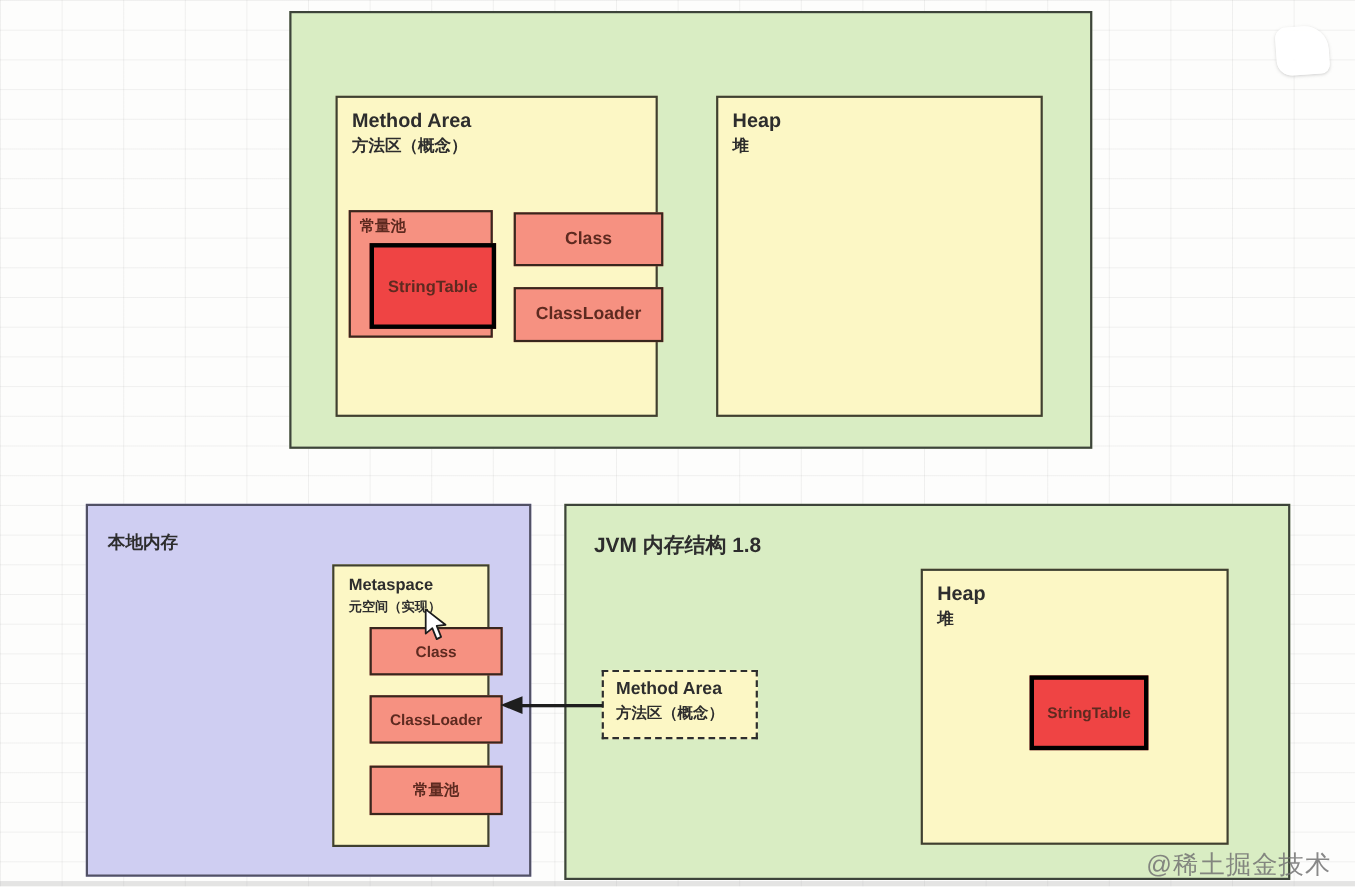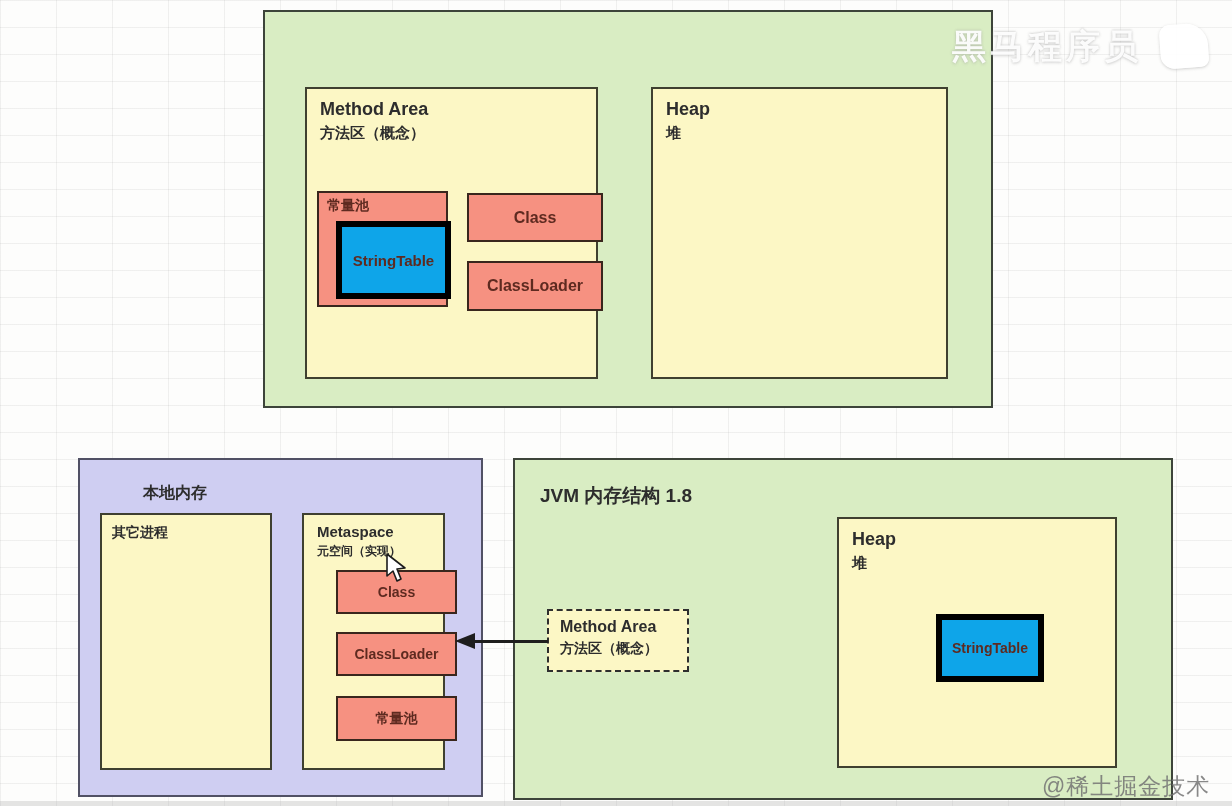--- a/index.html
+++ b/index.html
@@ -16,21 +16,21 @@
     background-image:
       linear-gradient(to right, rgba(150,150,150,0.13) 1px, transparent 1px),
       linear-gradient(to bottom, rgba(150,150,150,0.13) 1px, transparent 1px);
     background-size: 56px 27px;
   }
   .panel, .box { position: absolute; }
   .panel.green { background: #d9edc3; border: 2px solid #3d443a; }
   .panel.purple { background: #cfcef2; border: 2px solid #515165; }
   .box.yellow { background: #fcf7c5; border: 2px solid #3f4030; }
   .box.salmon { background: #f69181; border: 2px solid #39261d; }
-  .box.red    { background: #0ea5e9; border: 6px solid #000000; }
+  .box.red    { background: #ef4444; border: 4px solid #000000; }
   .box.dashed { background: #fcf7c5; border: 2px dashed #2e2e2e; }
 
   .panel-title { position: absolute; font-weight: bold; color: #2d2d2d; }
 
   .t-head { position: absolute; left: 13px; top: 8px; color: #2d2d2d; font-weight: bold; }
   .t1 { font-size: 18px; line-height: 24px; }
   .t2 { font-size: 15px; line-height: 23px; }
 
   .center { display: flex; align-items: center; justify-content: center; margin-left: 10px; }
   .maroon { color: #5e2a20; font-weight: bold; }
@@ -41,21 +41,21 @@
   .ma16 { left: 40px; top: 75px; width: 293px; height: 292px; }
   .pool16 { left: 10px; top: 102px; width: 131px; height: 116px; }
   .pool16 .pool-label { position: absolute; left: 8px; top: 4px; font-size: 14px; }
   .st16 { left: 7px; top: 28px; width: 115px; height: 78px; font-size: 15px; }
   .class16 { left: 150px; top: 104px; width: 136px; height: 49px; font-size: 16px; }
   .loader16 { left: 150px; top: 172px; width: 136px; height: 50px; font-size: 16px; }
   .heap16 { left: 386px; top: 75px; width: 297px; height: 292px; }
 
   
   .pnative { left: 78px; top: 458px; width: 405px; height: 339px; }
-  .pnative .panel-title { left: 18px; top: 23px; font-size: 16px; margin-left: 45px; }
+  .pnative .panel-title { left: 18px; top: 23px; font-size: 16px; }
   .other-proc { left: 20px; top: 53px; width: 172px; height: 257px; }
   .other-proc .t-head { top: 6px; left: 10px; }
   .metaspace { left: 222px; top: 53px; width: 143px; height: 257px; }
   .metaspace .t-head { left: 13px; top: 6px; }
   .metaspace .t1 { font-size: 15px; line-height: 21px; }
   .metaspace .t2 { font-size: 12px; line-height: 19px; }
   .msclass  { left: 22px; top: 55px;  width: 121px; height: 44px; font-size: 14px; }
   .msloader { left: 22px; top: 117px; width: 121px; height: 44px; font-size: 14px; }
   .mspool   { left: 22px; top: 181px; width: 121px; height: 45px; font-size: 14px; }
 
@@ -123,25 +123,20 @@
       <div class="t-head">
         <div class="t1">Heap</div>
         <div class="t2">堆</div>
       </div>
     </div>
   </div>
 
   <div class="panel purple pnative">
     <div class="panel-title">本地内存</div>
 
-    <div class="box yellow other-proc">
-      <div class="t-head">
-        <div class="t2" style="font-size:14px;">其它进程</div>
-      </div>
-    </div>
 
     <div class="box yellow metaspace">
       <div class="t-head">
         <div class="t1">Metaspace</div>
         <div class="t2">元空间（实现）</div>
       </div>
       <div class="box salmon msclass center">
         <span class="maroon">Class</span>
       </div>
       <div class="box salmon msloader center">
@@ -174,18 +169,17 @@
     </div>
   </div>
 
   <div class="arrow-line"></div>
   <div class="arrow-head"></div>
 
   <svg class="cursor" width="22" height="30" viewBox="0 0 22 30">
     <path d="M2,1 L2,23 L8,18 L12,28 L16,26 L12,16 L20,15 Z" fill="#ffffff" stroke="#1c1c1c" stroke-width="1.6" stroke-linejoin="round"></path>
   </svg>
 
-  <div class="wm-top">黑马程序员</div>
   <div class="wm-logo"></div>
   <div class="wm-bottom">@稀土掘金技术社区</div>
 
   <div class="bottom-strip"></div>
 </div>
 
 </body></html>

